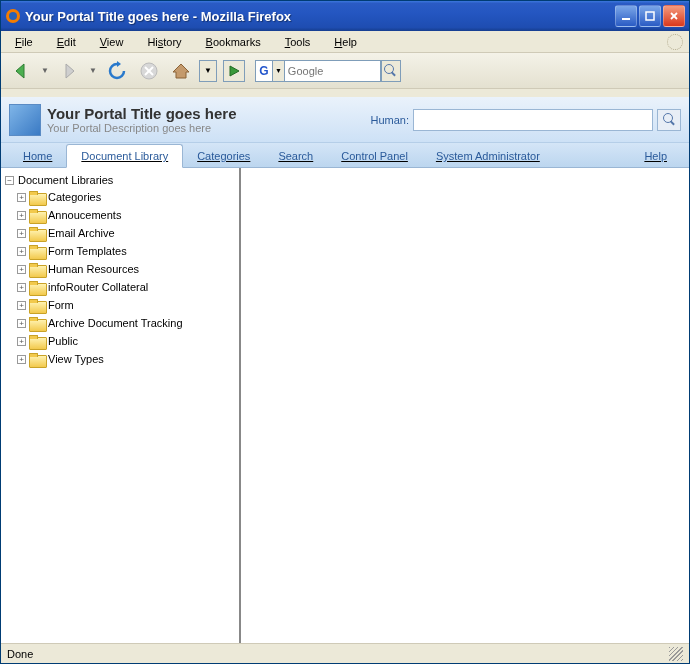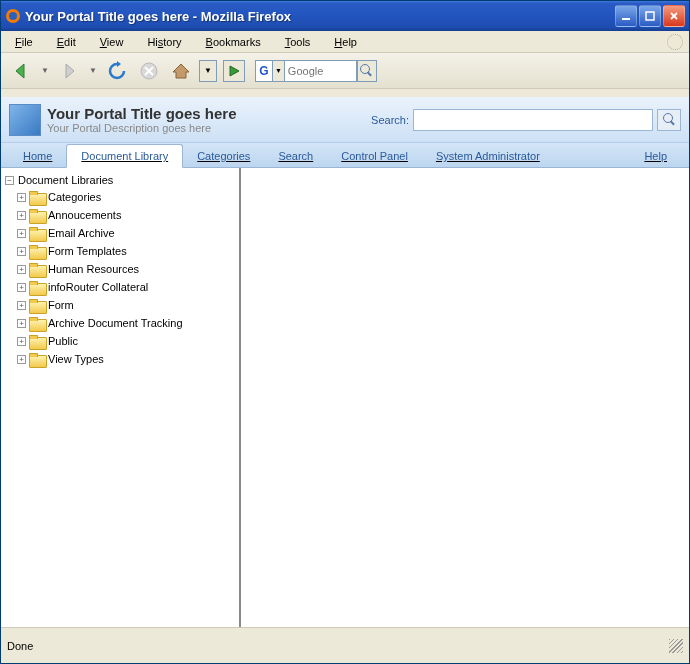--- a/index.html
+++ b/index.html
@@ -20,21 +20,21 @@
   .navbtn svg, .navbtn .glyph { display:block; }
   .dropdown-caret { font-size:8px; color:#666; padding:0 2px; }
   .urlbox-wrap { flex:1; display:flex; align-items:center; background:#fff; border:1px solid #7f9db9; height:22px; padding:0 2px; }
   .urlbox-wrap .page-icon { width:14px; height:14px; border:1px solid #ccc; margin-right:2px;}
   .urlbox-wrap input { flex:1; border:none; outline:none; font-size:11px; height:18px; }
   .url-drop { width:18px; height:22px; border:1px solid #7f9db9; background:#ece9d8; display:flex;align-items:center;justify-content:center; font-size:8px;}
   .go-btn { width:22px; height:22px; border:1px solid #7f9db9; background:#ece9d8; display:flex; align-items:center; justify-content:center; margin-left:2px;}
   .searchbox { display:flex; align-items:center; margin-left:6px; }
   .searchbox .gbox { width:18px; height:22px; border:1px solid #7f9db9; background:#fff; font-weight:bold; color:#2255cc; font-size:12px; display:flex;align-items:center;justify-content:center; }
   .searchbox .sdrop { width:12px; height:22px; border:1px solid #7f9db9; border-left:none; background:#ece9d8; font-size:7px; display:flex; align-items:center; justify-content:center;}
-  .searchbox input { width:72px; height:22px; border:1px solid #7f9db9; border-left:none; font-size:11px; padding:0 3px; color:#666; }
+  .searchbox input { width:96px; height:22px; border:1px solid #7f9db9; border-left:none; font-size:11px; padding:0 3px; color:#666; }
   .searchbox .mag { width:20px; height:22px; border:1px solid #7f9db9; background:#ece9d8; display:flex; align-items:center; justify-content:center; }
   .portal-header { background: linear-gradient(to bottom,#eaf2fb,#cde1f6); height:46px; display:flex; align-items:center; padding:2px 8px; border-bottom:1px solid #b5cee8;margin-top:8px;}
   .portal-logo { width:32px; height:32px; background:linear-gradient(135deg,#7fb5e8,#3a7ac4); border:1px solid #5a8bc4; margin-right:6px;}
   .portal-titles { flex:1; }
   .portal-titles .ptitle { font-size:15px; font-weight:bold; color:#333; }
   .portal-titles .pdesc { font-size:11px; color:#888; }
   .portal-search { display:flex; align-items:center; gap:4px; }
   .portal-search label { color:#2a5a9a; font-size:11px; }
   .portal-search input { width:240px; height:22px; border:1px solid #9ab6d4; padding:0 3px; font-size:11px;}
   .portal-search .psbtn { width:24px; height:22px; border:1px solid #9ab6d4; background:#e8eef6; display:flex;align-items:center;justify-content:center;}
@@ -45,21 +45,21 @@
   .content { flex:1; display:flex; background:#fff; overflow:hidden; }
   .treepanel { width:240px; border-right:2px solid #888; padding:6px 4px; overflow:auto; font-size:11px; }
   .tree-root { display:flex; align-items:center; gap:4px; margin-bottom:2px;}
   .expander { width:9px; height:9px; border:1px solid #999; font-size:8px; line-height:7px; text-align:center; color:#555; background:#fff; cursor:pointer;}
   .tree-children { margin-left:12px; }
   .tree-item { display:flex; align-items:center; gap:3px; height:18px; }
   .folder-icon { width:16px; height:13px; position:relative; }
   .folder-icon::before { content:""; position:absolute; left:0; top:2px; width:16px; height:11px; background:linear-gradient(to bottom,#fff2b0,#f2c94c); border:1px solid #c9a227; border-radius:1px;}
   .folder-icon::after { content:""; position:absolute; left:0; top:0; width:7px; height:3px; background:#f2c94c; border:1px solid #c9a227; border-bottom:none; border-radius:1px 1px 0 0;}
   .rightpanel { flex:1; }
-  .statusbar { height:36px; background:#ece9d8; border-top:1px solid #cfcab7; display:flex; align-items:center; padding:0 6px; font-size:11px;}
+  .statusbar { height:20px; background:#ece9d8; border-top:1px solid #cfcab7; display:flex; align-items:center; padding:0 6px; font-size:11px;}
   .resize-grip { margin-left:auto; width:14px; height:14px; background:repeating-linear-gradient(135deg,#999 0 1px,transparent 1px 3px);}
   .mag-glass { width:13px; height:13px; position:relative; }
   .mag-glass::before { content:""; position:absolute; width:8px; height:8px; border:1.5px solid #5577aa; border-radius:50%; left:0; top:0;}
   .mag-glass::after { content:""; position:absolute; width:5px; height:1.5px; background:#5577aa; transform:rotate(45deg); left:7px; top:9px;}
 </style>
 </head>
 <body>
 
 <div class="titlebar">
   <svg class="ff-icon" viewBox="0 0 16 16">
@@ -145,21 +145,21 @@
   </div>
 </div>
 
 <div class="portal-header">
   <div class="portal-logo"></div>
   <div class="portal-titles">
     <div class="ptitle">Your Portal Title goes here</div>
     <div class="pdesc">Your Portal Description goes here</div>
   </div>
   <div class="portal-search">
-    <label>Search:</label>
+    <label>Human:</label>
     <input type="text" style="">
     <div class="psbtn">
         <div class="mag-glass"></div>
       </div>
   </div>
 </div>
 
 <div class="tabstrip">
   <div class="tab">Home</div>
   <div class="tab active">Document Library</div>

